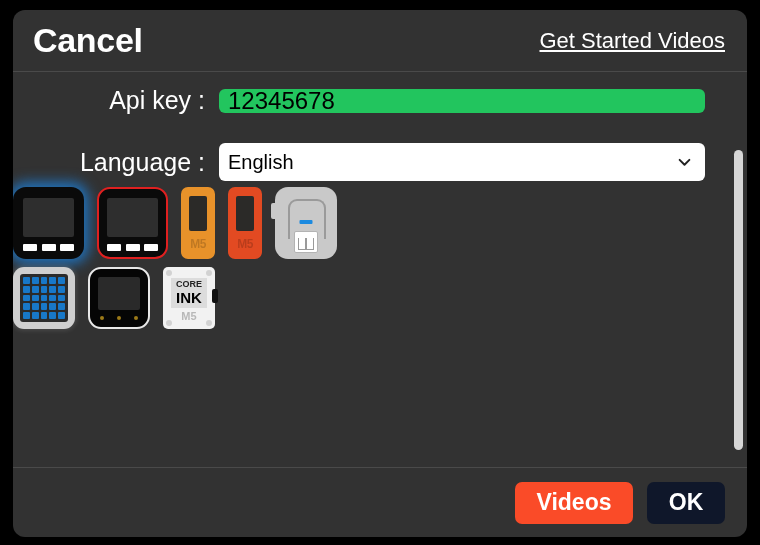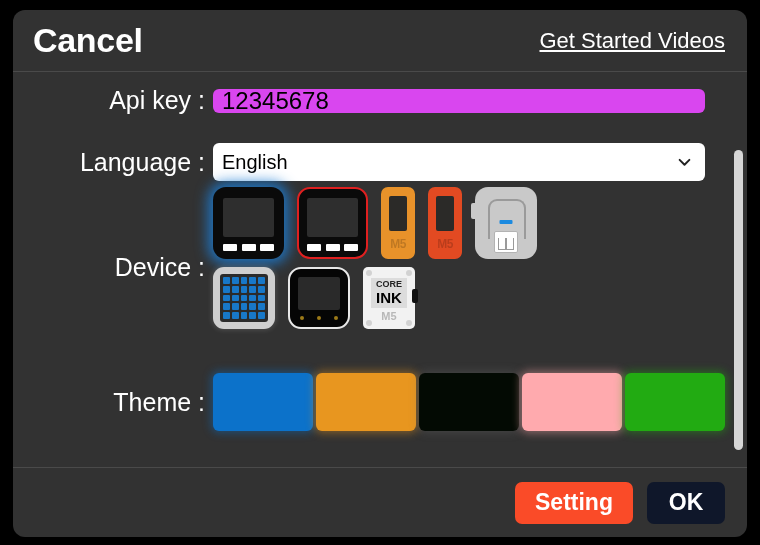--- a/index.html
+++ b/index.html
@@ -53,37 +53,38 @@
   }
   .scrollarea {
     position: absolute;
     inset: 0;
     padding: 14px 24px 8px 0;
   }
   .form-row {
     display: flex;
     align-items: center;
     margin-bottom: 6px;
+    gap: 6px;
   }
   .form-label {
     width: 200px;
     flex: 0 0 200px;
     text-align: right;
     color: #fff;
     font-size: 25px;
     padding-right: 8px;
     white-space: nowrap;
   }
   .field-wrap { flex: 1 1 auto; padding-right: 18px; }
   .text-input {
     width: 100%;
     height: 24px;
     border: none;
     border-radius: 6px;
-    background: #d946ef;
+    background: #22c55e;
     color: #000;
     font-family: "Liberation Sans", sans-serif;
     font-size: 24px;
     padding: 8px 9px;
     outline: none;
   }
   .select-input {
     width: 100%;
     height: 38px;
     border: none;
@@ -416,21 +417,20 @@
           <select class="select-input">
             <option>English</option>
           </select>
           <svg class="select-chevron" viewBox="0 0 12 12">
             <path d="M1.5 4 L6 8.5 L10.5 4" fill="none" stroke="currentColor" stroke-width="1.8" stroke-linecap="round" stroke-linejoin="round"></path>
           </svg>
         </div>
       </div>
 
       <div class="device-row">
-        <div class="device-label">Device :</div>
         <div class="device-grid">
 
           <div class="device-line">
             <div class="dev">
               <div class="dev-core sel-blue">
                 <div class="screen"></div>
                 <div class="btns">
                     <i></i>
                     <i></i>
                     <i></i>
@@ -523,36 +523,26 @@
                   <div class="ink-ink">INK</div>
                 </div>
                 <div class="ink-m5">M5</div>
               </div>
             </div>
           </div>
 
         </div>
       </div>
 
-      <div class="theme-row">
-        <div class="theme-label">Theme :</div>
-        <div class="theme-list">
-          <div class="swatch" style="background:#0c72ca; box-shadow:0 0 9px 2px rgba(12,114,202,0.45)"></div>
-          <div class="swatch" style="background:#e8961f; box-shadow:0 0 9px 2px rgba(232,150,31,0.45)"></div>
-          <div class="swatch" style="background:#030a03; box-shadow:0 0 9px 2px rgba(120,120,120,0.25)"></div>
-          <div class="swatch" style="background:#ffaaae; box-shadow:0 0 9px 2px rgba(255,170,174,0.45)"></div>
-          <div class="swatch" style="background:#22ab12; box-shadow:0 0 9px 2px rgba(34,171,18,0.45)"></div>
-        </div>
-      </div>
 
     </div>
 
     <div class="scrollbar-track">
       <div class="scrollbar-thumb"></div>
     </div>
   </div>
 
   <div class="modal-footer">
-    <button class="btn btn-cancel">Setting</button>
+    <button class="btn btn-cancel">Videos</button>
     <button class="btn btn-ok">OK</button>
   </div>
 
 </div>
 
 </body></html>

